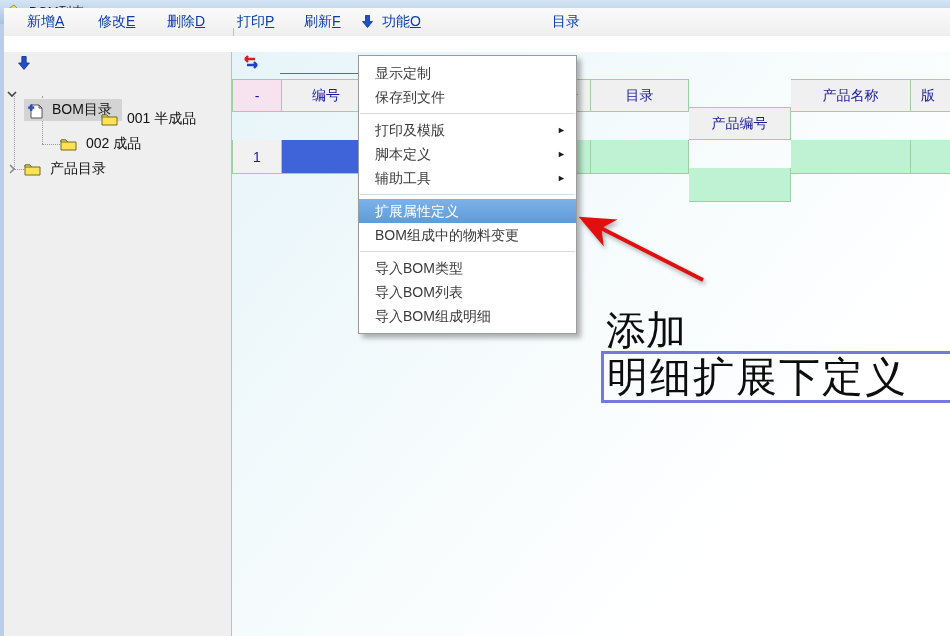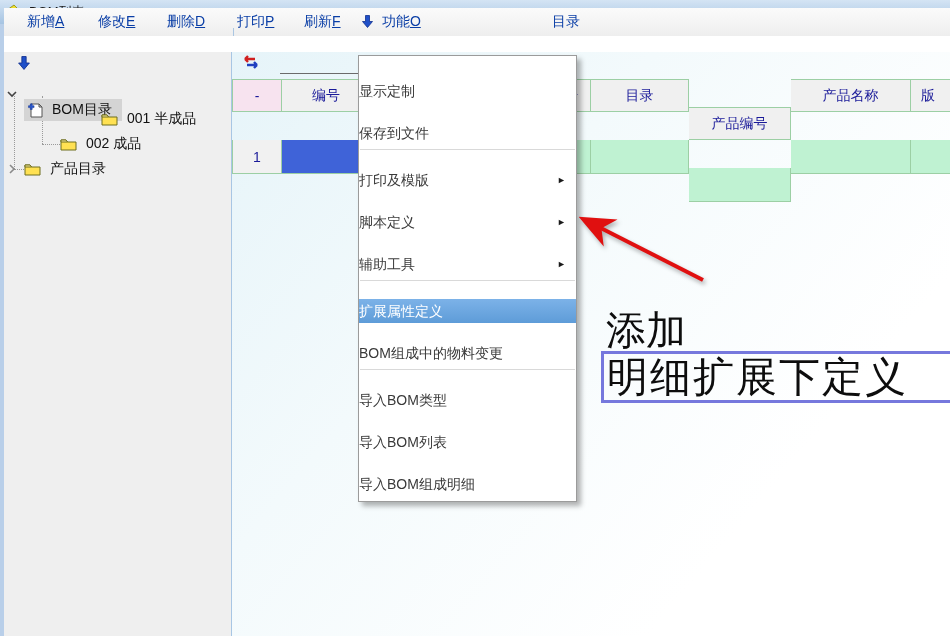--- a/index.html
+++ b/index.html
@@ -22,21 +22,21 @@
 
   
   #left-strip { position:absolute; left:0; top:24px; width:4px; height:612px; background:#b9cfe9; }
 
   
   #sidebar { position:absolute; left:4px; top:52px; width:228px; height:584px;
     background:#efefef; border-right:1px solid #a8c6e4; }
   #sidebar .panel-arrow { position:absolute; left:14px; top:4px; }
   .treerow { position:absolute; height:20px; display:flex; align-items:center; font-size:14px; color:#111; }
   .treerow .lbl { padding:1px 4px; white-space:nowrap; }
-  .treerow.sel .selbg { background:#d4d4d4; display:flex; align-items:center; padding:1px 6px 1px 2px;margin-top:32px; }
+  .treerow.sel .selbg { background:#d4d4d4; display:flex; align-items:flex-end; padding:1px 6px 1px 2px;margin-top:32px; }
   .expander { position:absolute; width:12px; height:12px; }
   .dotv { position:absolute; width:0; border-left:1px dotted #9a9a9a; }
   .doth { position:absolute; height:0; border-top:1px dotted #9a9a9a; }
 
   
   #main { position:absolute; left:232px; top:52px; width:718px; height:584px;
     background:linear-gradient(130deg,#e6f4f9 0%,#f3fafc 35%,#ffffff 75%); }
   #filter-icon { position:absolute; left:9px; top:2px; }
   #filter-input { position:absolute; left:48px; top:6px; width:92px; height:16px;
     border:none; border-bottom:1px solid #6b6b6b; background:transparent; font-size:13px; }
@@ -51,21 +51,21 @@
   .hrow .c0 { background:#f7e3ef; }
   .drow .cell { height:34px; background:#bff2d2; color:#1a1a99; }
   .drow .c0 { background:#f1f1f1; }
   .drow .c1 { background:#3f63d8; }
   .c0{width:50px;} .c1{width:89px;} .c2{width:220px; justify-content:flex-end; padding-right:12px;}
   .c3{width:98px;} .c4{width:102px;margin-top:28px;} .c5{width:120px;} .c6{width:120px; justify-content:flex-start; padding-left:10px;}
 
   
   #menu { position:absolute; left:358px; top:55px; width:219px; background:#fff;
     border:1px solid #9b9b9b; box-shadow:4px 4px 5px rgba(0,0,0,.30); padding:5px 0; z-index:50; }
-  .mi { position:relative; height:24px; line-height:24px; padding-left:0; font-size:14px; color:#3a3a3a; white-space:nowrap;margin-top:18px; }
+  .mi { position:relative; height:24px; line-height:24px; padding-left:16px; font-size:14px; color:#3a3a3a; white-space:nowrap; }
   .mi.hl { background:linear-gradient(#7cb2e8,#5e9cd8); color:#fff; }
   .mi .sub { position:absolute; right:10px; top:0; font-size:9px; color:#1a1a1a; }
   .msep { height:1px; background:#d9d9d9; margin:4px 1px; }
 
   
   #anno1 { position:absolute; left:606px; top:303px; font-family:Liberation Serif, serif;
     font-size:40px; color:#0d0d0d; z-index:40; }
   #anno2 { position:absolute; left:601px; top:351px; width:374px; height:52px;
     border:3px solid #7678dd; display:flex; align-items:center; z-index:40; }
   #anno2 .t { font-family:"Liberation Serif","DejaVu Serif",serif; font-size:41px; color:#0d0d0d;

